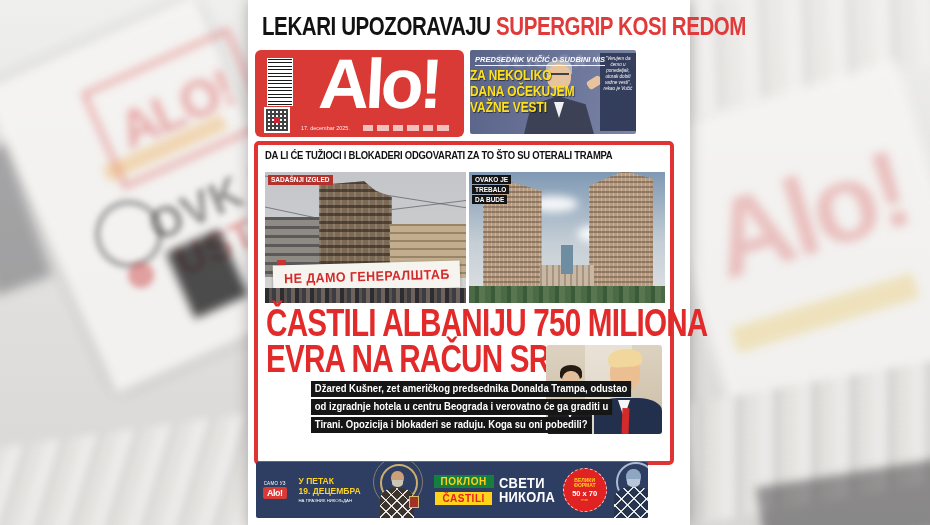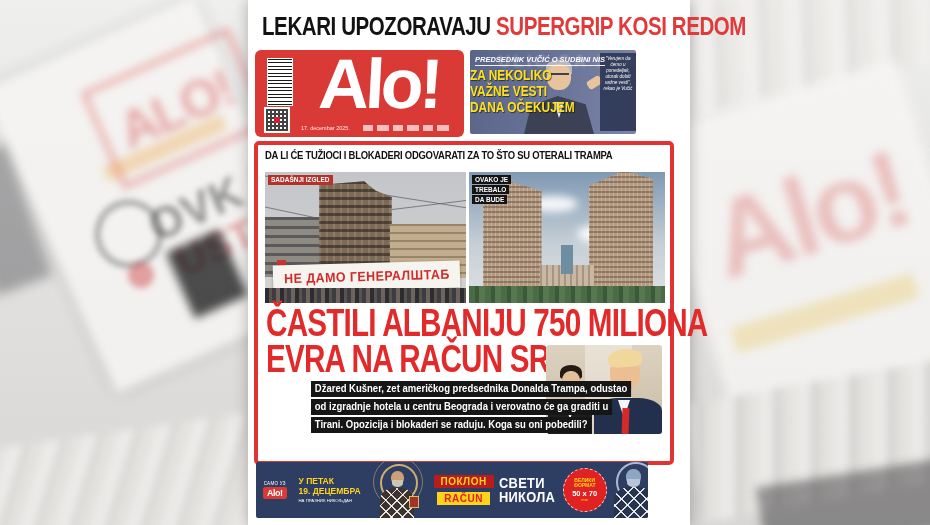--- a/index.html
+++ b/index.html
@@ -131,21 +131,21 @@
   .nik{position:relative;height:56px;flex:none;}
   .nik1{width:64px;margin-left:4px;}
   .halo{position:absolute;border-radius:50%;}
   .nik1 .halo1{left:15px;top:2px;width:34px;height:34px;border:2px solid rgba(222,186,110,.9);}
   .nik1 .halo2{left:8px;top:-5px;width:48px;height:48px;border:1px solid rgba(222,186,110,.5);}
   .nik1 .face{position:absolute;left:26px;top:9px;width:13px;height:14px;background:#c9a078;border-radius:46%;}
   .nik1 .beard{position:absolute;left:27px;top:18px;width:11px;height:7px;background:#cfc4b4;border-radius:0 0 50% 50%;}
   .nik1 .robe{position:absolute;left:15px;top:26px;width:34px;height:30px;background:#3b332c;border-radius:40% 40% 0 0;background-image:repeating-linear-gradient(45deg,rgba(255,255,255,.85) 0 1.2px,transparent 1.2px 8px),repeating-linear-gradient(-45deg,rgba(255,255,255,.85) 0 1.2px,transparent 1.2px 8px);}
   .nik1 .book{position:absolute;left:44px;top:34px;width:8px;height:10px;background:#a23327;border:1px solid #d9b96a;}
   .pm-chips{display:flex;flex-direction:column;align-items:center;margin:0 5px;}
-  .pm-chips .c1{background:#b91c1c;color:#ffd21c;font-size:10px;font-weight:900;padding:1px 7px;letter-spacing:.5px;}
+  .pm-chips .c1{background:#15803d;color:#ffd21c;font-size:10px;font-weight:900;padding:1px 7px;letter-spacing:.5px;}
   .pm-chips .c2{background:#ffd21c;color:#e02222;font-size:10px;font-weight:900;padding:1px 7px;margin-top:4px;letter-spacing:.5px;}
   .pm-saint div{font-size:14px;line-height:14.5px;font-weight:900;color:#fff;letter-spacing:.3px;transform:scaleX(.92);transform-origin:left center;white-space:nowrap;}
   .pm-badge{flex:none;width:42px;height:42px;background:#e02222;border-radius:50%;border:1.5px dashed rgba(255,255,255,.8);display:flex;flex-direction:column;align-items:center;justify-content:center;margin:0 3px;z-index:4;}
   .pm-badge .b1{font-size:5px;font-weight:900;color:#ffd21c;line-height:5.5px;}
   .pm-badge .b2{font-size:7.5px;font-weight:900;color:#fff;line-height:8px;margin-top:1px;}
   .pm-badge .b3{font-size:4px;color:#ffd21c;line-height:4.5px;}
   .nik2{width:58px;margin-left:-6px;}
   .nik2 .halo1{left:12px;top:0px;width:36px;height:36px;border:2px solid rgba(185,201,221,.9);}
   .nik2 .face{position:absolute;left:22px;top:7px;width:15px;height:16px;background:#8ea6bf;border-radius:46%;}
   .nik2 .beard{position:absolute;left:23px;top:17px;width:13px;height:8px;background:#b9c6d8;border-radius:0 0 50% 50%;}
@@ -197,22 +197,22 @@
       <div class="vp-face"></div>
       <div class="vp-glasses"></div>
       <div class="vp-body"></div>
       <div class="vp-shirt"></div>
       <div class="vp-hand"></div>
     </div>
     <div class="vp-quote">"Verujem da ćemo u ponedeljak, utorak dobiti važne vesti", rekao je Vučić</div>
     <div class="vp-kicker">PREDSEDNIK VUČIĆ O SUDBINI NIS</div>
     <div class="vp-head">
       <div><span class="cond">ZA NEKOLIKO</span></div>
+      <div><span class="cond">DANA OČEKUJEM</span></div>
       <div><span class="cond">VAŽNE VESTI</span></div>
-      <div><span class="cond">DANA OČEKUJEM</span></div>
     </div>
   </div>
 
   <div class="storybox">
     <div class="story-kicker">
       <span class="cond">DA LI ĆE TUŽIOCI I BLOKADERI ODGOVARATI ZA TO ŠTO SU OTERALI TRAMPA</span>
     </div>
 
     <div class="photo photo-left">
       <div class="pl-sky"></div>
@@ -286,21 +286,21 @@
     <div class="nik nik1">
       <div class="halo halo2"></div>
       <div class="halo halo1"></div>
       <div class="face"></div>
       <div class="beard"></div>
       <div class="robe"></div>
       <div class="book"></div>
     </div>
     <div class="pm-chips">
       <span class="c1">ПОКЛОН</span>
-      <span class="c2">RAČUN</span>
+      <span class="c2">ČASTILI</span>
     </div>
     <div class="pm-saint">
       <div>СВЕТИ</div>
       <div>НИКОЛА</div>
     </div>
     <div class="pm-badge">
       <span class="b1">ВЕЛИКИ</span>
       <span class="b1">ФОРМАТ</span>
       <span class="b2">50 x 70</span>
       <span class="b3">mm</span>

